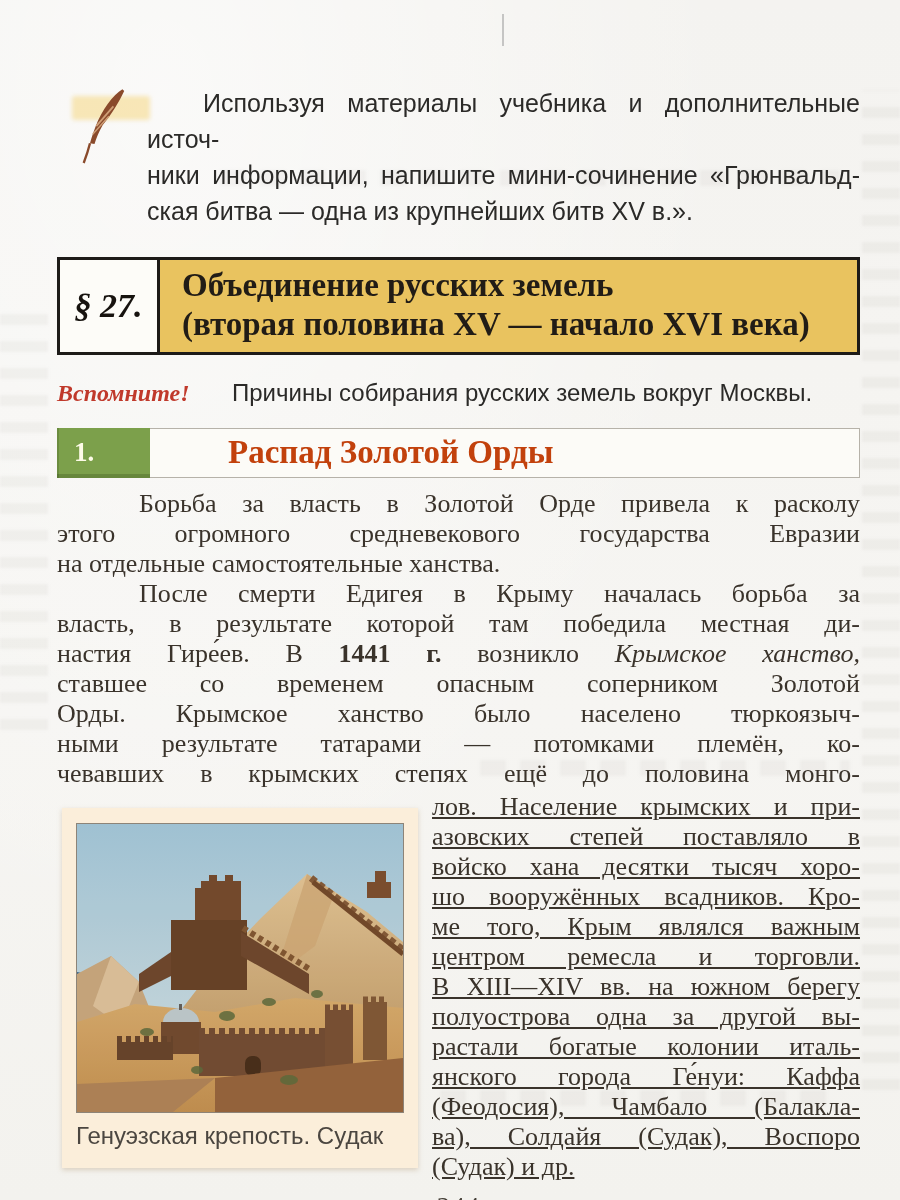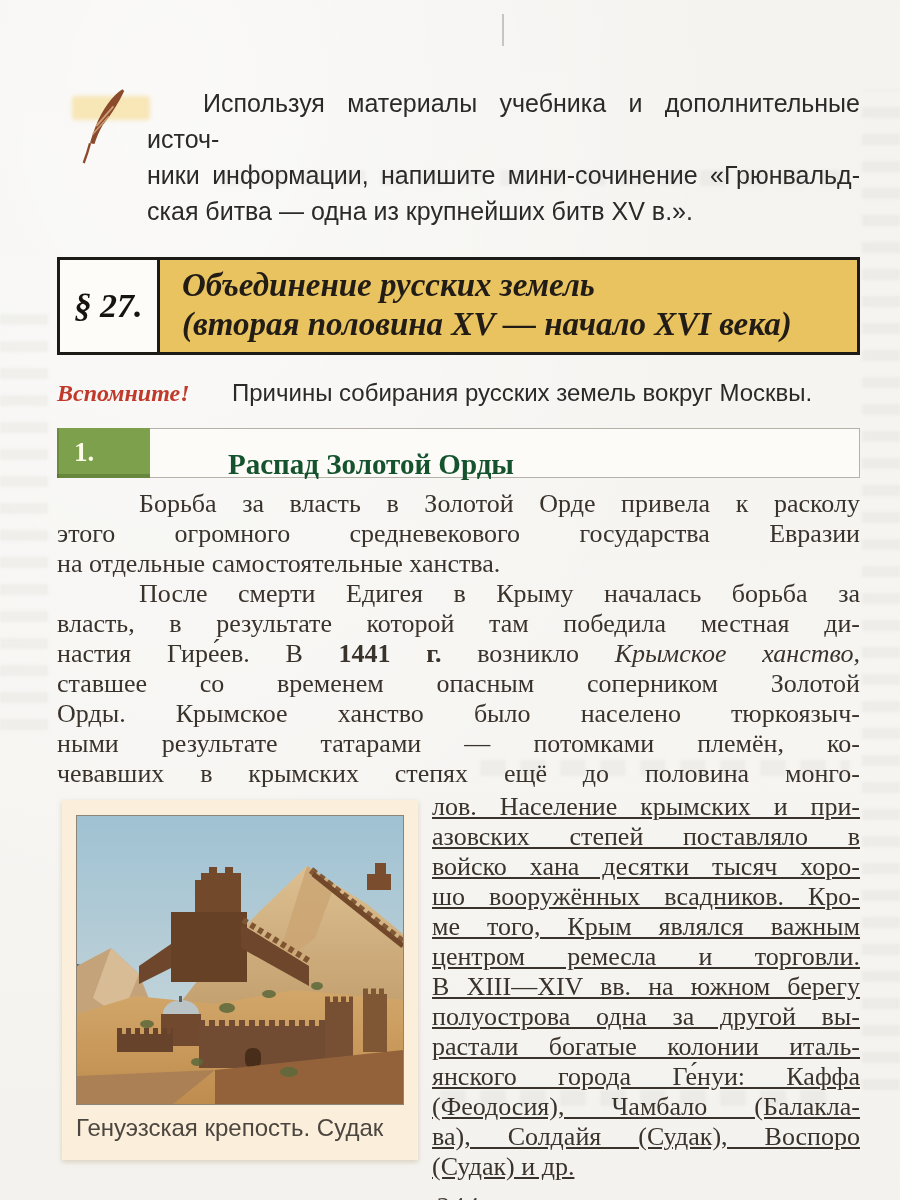--- a/index.html
+++ b/index.html
@@ -24,37 +24,37 @@
   .assignment { margin-top:85px; display:flex; }
   .quill-cell { flex:0 0 90px; padding-left:24px; box-sizing:border-box; }
   .assignment-text { flex:1; font-family:"Liberation Sans", sans-serif; font-size:25px; line-height:36px; color:#2b2a28; }
   .assignment-text .line:first-child { text-indent:56px; }
   
   .section-header { margin-top:28px; display:flex; border:3px solid #1d1b18; background:var(--accent-yellow); }
   .sh-num { flex:0 0 97px; background:#fdfcf8; border-right:3px solid #1d1b18;
             display:flex; align-items:center; justify-content:center;
             font-weight:bold; font-size:34px; color:#17130f;font-style:italic; }
   .sh-title { flex:1; padding:6px 10px 8px 22px; font-weight:bold; font-size:33px; line-height:39px; color:#211c16; }
-  .sh-title .line { text-align:right; text-align-last:left;font-style:italic; }
+  .sh-title .line { text-align:right; text-align-last:left; }
   
   .remember { margin-top:24px; display:flex; align-items:baseline; }
   .remember-label { flex:0 0 148px; color:var(--accent-red); font-style:italic; font-weight:bold; font-size:24px; }
   .remember-text { font-family:"Liberation Sans", sans-serif; font-size:24px; color:#2b2a28;margin-left:27px; }
   
   .sub-bar { margin-top:21px; position:relative; height:50px; background:#fcfbf7; border:1px solid #b6b2a9; box-sizing:border-box; }
   .sub-num { position:absolute; left:-1px; top:-1px; width:93px; height:50px; background:var(--accent-green);
              box-shadow:inset 0 -4px 0 rgba(40,60,15,.25), inset 2px 0 0 rgba(40,60,15,.2);
              color:#fdfbe8; font-weight:bold; font-size:27px; line-height:48px; padding-left:17px; box-sizing:border-box; }
-  .sub-title { position:absolute; left:170px; top:12px; line-height:47px; font-weight:bold; font-size:29px; color:#14532d; }
+  .sub-title { position:absolute; left:170px; top:0; line-height:47px; font-weight:bold; font-size:33px; color:#c2410c; }
   
   .body-text { margin-top:11px; font-size:26px; line-height:30px; color:#3a332b; }
   .para .line:first-child { text-indent:82px; }
   .para.no-indent .line:first-child { text-indent:0; }
   .wrap-row { display:flex; margin-top:3px; }
-  .figure-block { flex:0 0 356px; margin-left:5px; margin-right:14px; margin-top:8px; height:360px; box-sizing:border-box;
+  .figure-block { flex:0 0 356px; margin-left:5px; margin-right:14px; margin-top:16px; height:360px; box-sizing:border-box;
                   background:#fbeeda; padding:15px 14px 0; box-shadow:0 2px 5px rgba(170,140,100,.35); }
   .photo-frame { width:326px; height:288px; border:1px solid #8d8478; background:#9cc4da; }
   .fig-caption { font-family:"Liberation Sans", sans-serif; font-size:24px; color:#4b4640; margin-top:8px; }
   .col-right { flex:1;text-decoration:underline; }
   
   .page-number { margin-top:10px; text-align:center; font-size:27px; letter-spacing:1px; color:#453f37; }
 </style>
 </head>
 <body>
 

